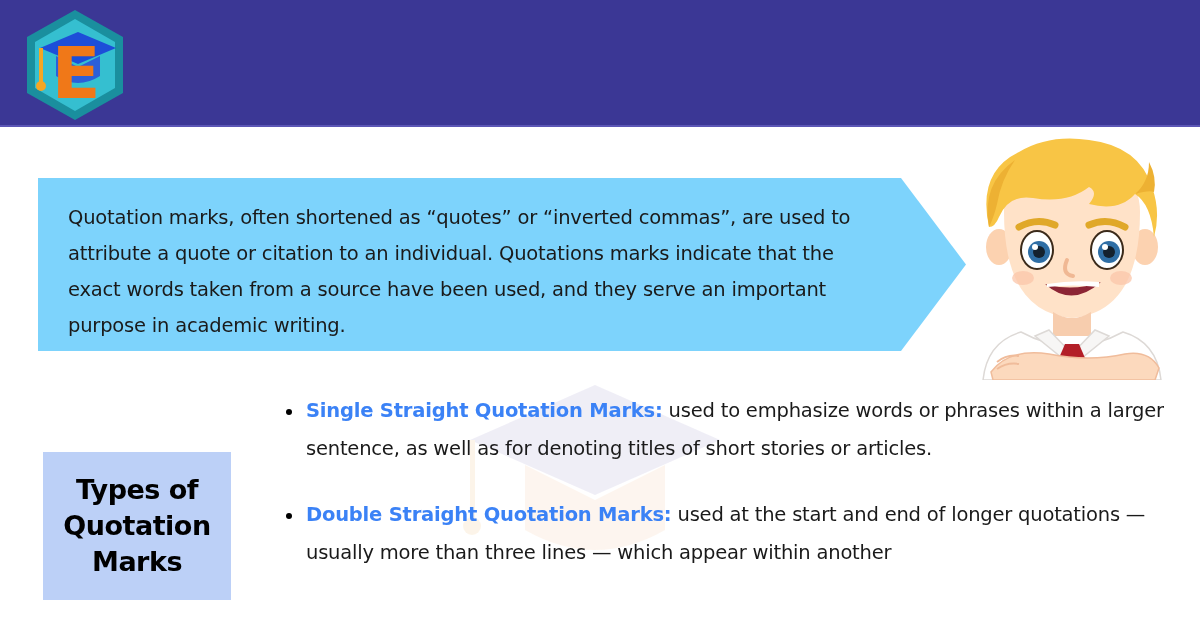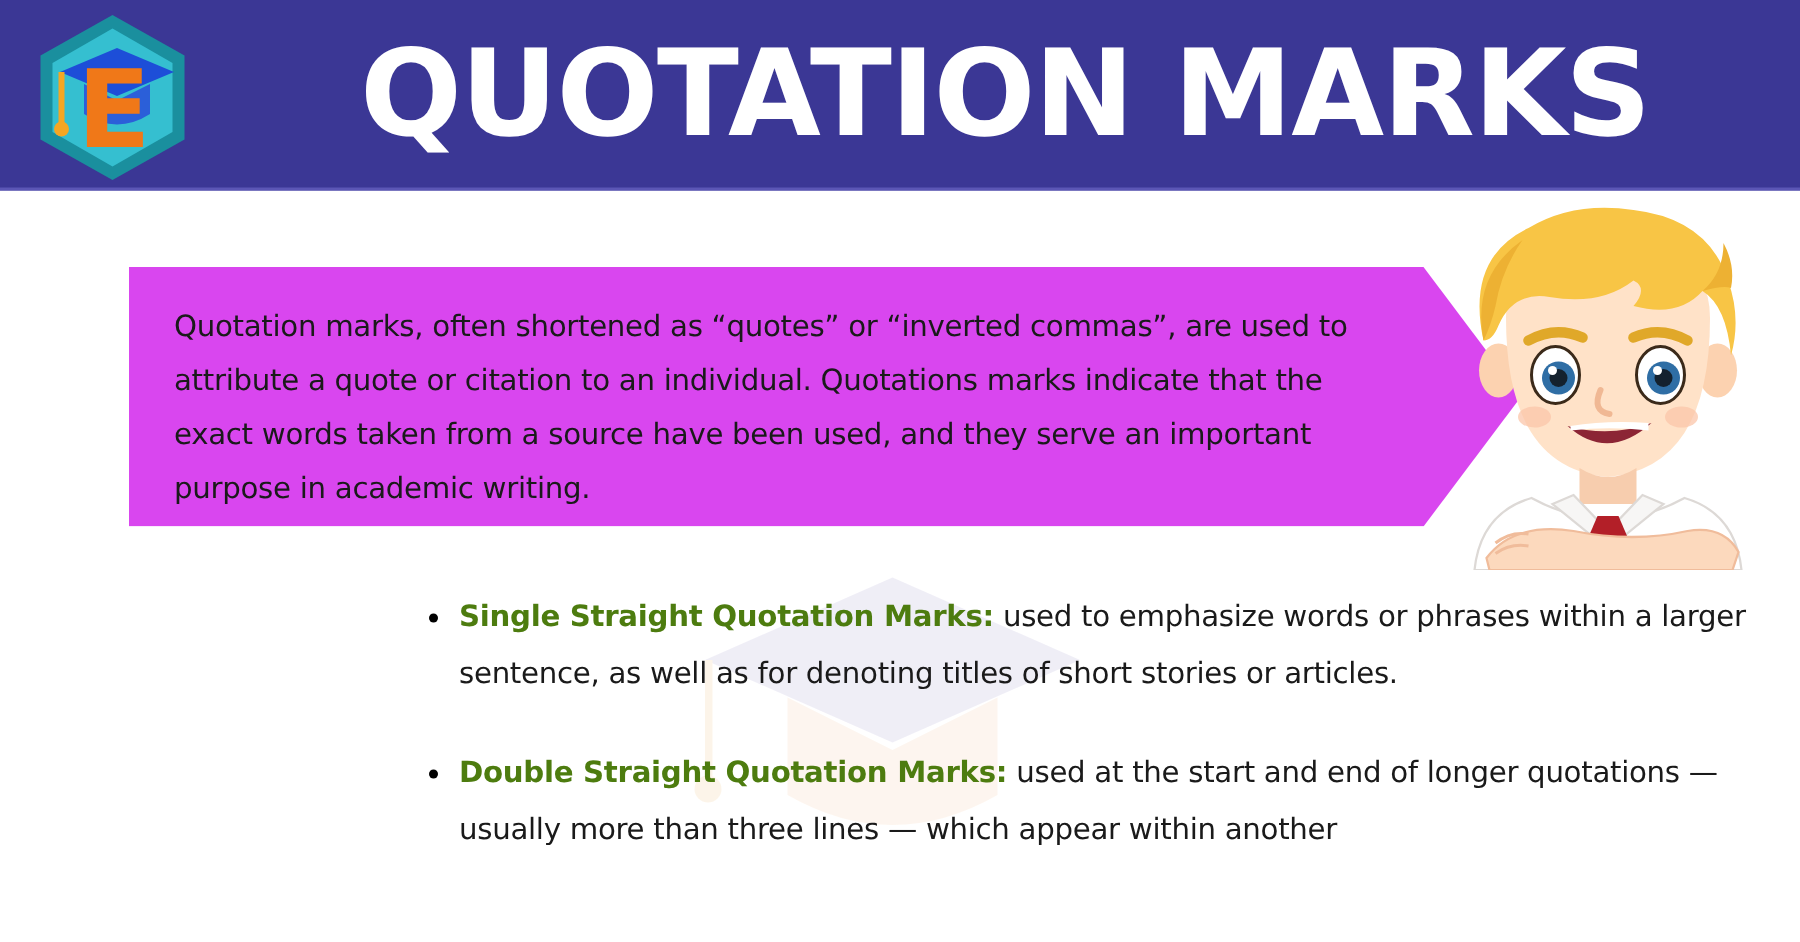--- a/index.html
+++ b/index.html
@@ -67,25 +67,24 @@
     white-space: nowrap;
   }
 
   
   .intro-callout {
     position: absolute;
     left: 38px;
     top: 178px;
     width: 928px;
     height: 173px;
-    background: #d946ef;
+    background: #7dd3fc;
     -webkit-clip-path: polygon(0 0, calc(100% - 65px) 0, 100% 50%, calc(100% - 65px) 100%, 0 100%);
     clip-path: polygon(0 0, calc(100% - 65px) 0, 100% 50%, calc(100% - 65px) 100%, 0 100%);
     padding: 22px 90px 22px 30px;
-    margin-left: 48px;
   }
 
   .intro-text {
     font-family: "DejaVu Sans", sans-serif;
     font-size: 19.5px;
     line-height: 36px;
     color: #1a1a1a;
     letter-spacing: -0.2px;
   }
 
@@ -146,21 +145,21 @@
     left: 2px;
     top: 17px;
     width: 6px;
     height: 6px;
     background: #000;
     border-radius: 50%;
   }
 
   .bullet-term {
     font-weight: bold;
-    color: #4d7c0f;
+    color: #3b82f6;
   }
 </style>
 </head>
 <body>
 
 <div id="page">
 
   <svg class="watermark" viewBox="0 0 330 300">
     <path d="M40 110 L165 55 L290 110 L165 165 Z" fill="#6b5fb0"></path>
     <path d="M95 135 L95 200 Q165 240 235 200 L235 135 L165 170 Z" fill="#f0a868"></path>
@@ -173,21 +172,20 @@
     <svg class="logo" viewBox="0 0 118 118">
       <polygon points="59,4 107,31 107,87 59,114 11,87 11,31" fill="#1a8f9e"></polygon>
       <polygon points="59,13 99,36 99,82 59,105 19,82 19,36" fill="#35bfd0"></polygon>
       <path d="M24 42 L62 26 L100 42 L62 58 Z" fill="#1d4ed8"></path>
       <path d="M40 50 L40 70 Q62 84 84 70 L84 50 L62 61 Z" fill="#2b5fd9"></path>
       <rect x="23" y="42" width="4" height="36" fill="#f5a623"></rect>
       <circle cx="25" cy="80" r="5" fill="#f5a623"></circle>
       <text x="60" y="92" font-family="DejaVu Sans, sans-serif" font-size="72" font-weight="bold" fill="#f07818" text-anchor="middle">E</text>
     </svg>
 
-    <div class="header-title">QUOTATION MARKS</div>
   </div>
 
   <div class="intro-callout">
     <div class="intro-text">Quotation marks, often shortened as “quotes” or “inverted commas”, are used to attribute a quote or citation to an individual. Quotations marks indicate that the exact words taken from a source have been used, and they serve an important purpose in academic writing.</div>
   </div>
 
   <svg class="boy" viewBox="0 0 245 248">
 
     <ellipse cx="50" cy="115" rx="13" ry="18" fill="#fcd2b0"></ellipse>
     <ellipse cx="196" cy="115" rx="13" ry="18" fill="#fcd2b0"></ellipse>
@@ -227,20 +225,23 @@
     <path d="M100 198 L123 222 L146 198 L160 204 L123 234 L86 204 Z" fill="#f7f6f5" stroke="#ddd9d6" stroke-width="1.5"></path>
 
     <path d="M116 212 L130 212 L136 226 L130 228 L116 228 L110 226 Z" fill="#b31f28"></path>
     <path d="M114 228 L132 228 L128 264 L123 272 L118 264 Z" fill="#c0272d"></path>
 
     <path d="M42 240 Q60 216 100 222 Q140 230 176 222 Q200 218 210 236 L206 248 L44 248 Z" fill="#fcd9bd" stroke="#f0bc9b" stroke-width="1.5"></path>
     <path d="M48 230 Q58 222 70 224" stroke="#f0bc9b" stroke-width="2" fill="none"></path>
     <path d="M48 237 Q58 230 70 232" stroke="#f0bc9b" stroke-width="2" fill="none"></path>
   </svg>
 
+  <div class="types-box">
+    <div class="types-label">Types of Quotation Marks</div>
+  </div>
 
   <div class="bullet-list">
 
     <div class="bullet-item">
       <span class="bullet-term">Single Straight Quotation Marks:</span><span> used to emphasize words or phrases within a larger sentence, as well as for denoting titles of short stories or articles.</span>
     </div>
 
 
     <div class="bullet-item">
       <span class="bullet-term">Double Straight Quotation Marks:</span><span> used at the start and end of longer quotations — usually more than three lines — which appear within another</span>

